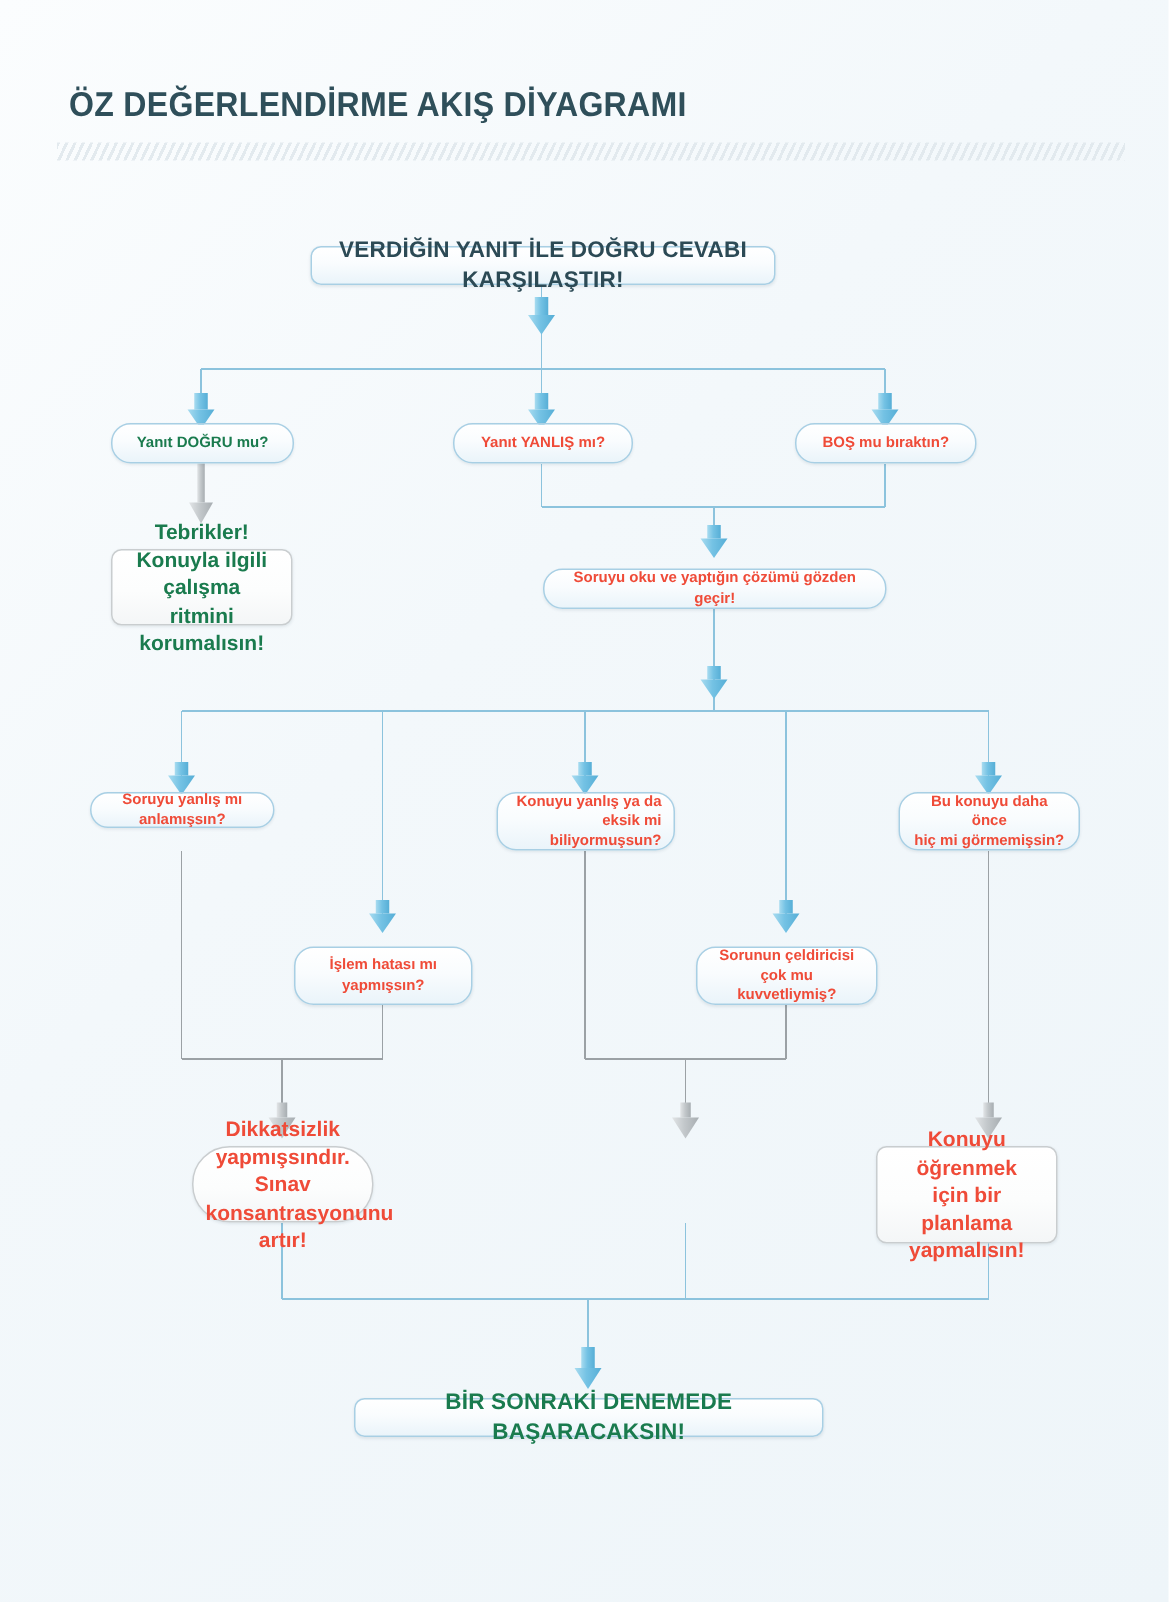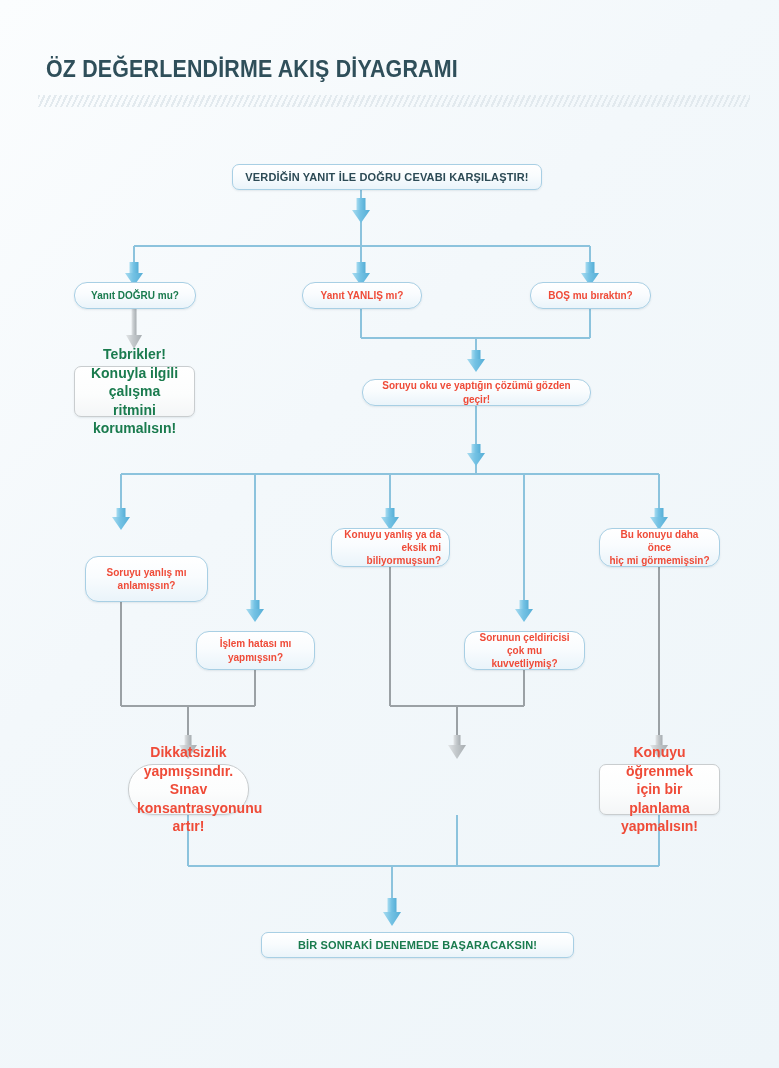--- a/index.html
+++ b/index.html
@@ -71,21 +71,21 @@
   }
   .node span { display: block; width: 100%; white-space: pre-line; }
 
   .n-blue  { border: 1px solid #a8cfe4; }
   .n-gray  { border: 1px solid #c9cdcf; background: linear-gradient(180deg,#ffffff 0%, #fcfdfd 55%, #f4f6f7 100%); }
 
   .t-slate { color: #2c4a55; }
   .t-red   { color: #ef4b38; }
   .t-green { color: #1a7b4e; }
 
-  .banner { font-size: 11px; letter-spacing: .15px; margin-left: 25px; }
+  .banner { font-size: 15px; letter-spacing: .15px; }
   .decision { font-size: 10px; border-radius: 13px; }
   .result { font-size: 14px; }
 
   
 </style>
 </head>
 <body>
 
 <div id="header">
   <div id="page-title">ÖZ DEĞERLENDİRME AKIŞ DİYAGRAMI</div>
@@ -253,21 +253,21 @@
   <div class="node n-gray result t-green" style="left:74px; top:366px; width:121px; height:51px;">
     <span>Tebrikler!
 Konuyla ilgili çalışma
 ritmini korumalısın!</span>
   </div>
 
   <div class="node n-blue decision t-red" style="left:362px; top:379px; width:229px; height:27px;">
     <span>Soruyu oku ve yaptığın çözümü gözden geçir!</span>
   </div>
 
-  <div class="node n-blue decision t-red" style="left:60px; top:556px; width:123px; height:46px;margin-left:25px;">
+  <div class="node n-blue decision t-red" style="left:60px; top:528px; width:123px; height:24px;">
     <span>Soruyu yanlış mı
 anlamışsın?</span>
   </div>
 
   <div class="node n-blue decision t-red" style="left:331px; top:528px; width:119px; height:39px;text-align:right;">
     <span>Konuyu yanlış ya da
 eksik mi biliyormuşsun?</span>
   </div>
 
   <div class="node n-blue decision t-red" style="left:599px; top:528px; width:121px; height:39px;">
@@ -285,21 +285,21 @@
 çok mu kuvvetliymiş?</span>
   </div>
 
   <div class="node n-gray result t-red" style="left:128px; top:764px; width:121px; height:51px;border-radius:25px;">
     <span>Dikkatsizlik
 yapmışsındır. Sınav
 konsantrasyonunu artır!</span>
   </div>
 
 
-  <div class="node n-gray result t-red" style="left:599px; top:764px; width:121px; height:51px;">
+  <div class="node n-gray result t-red" style="left:584px; top:764px; width:121px; height:65px;">
     <span>Konuyu öğrenmek
 için bir planlama
 yapmalısın!</span>
   </div>
 
   <div class="node n-blue banner t-green" style="left:236px; top:932px; width:313px; height:26px;">
     <span>BİR SONRAKİ DENEMEDE BAŞARACAKSIN!</span>
   </div>
 
 </div>

